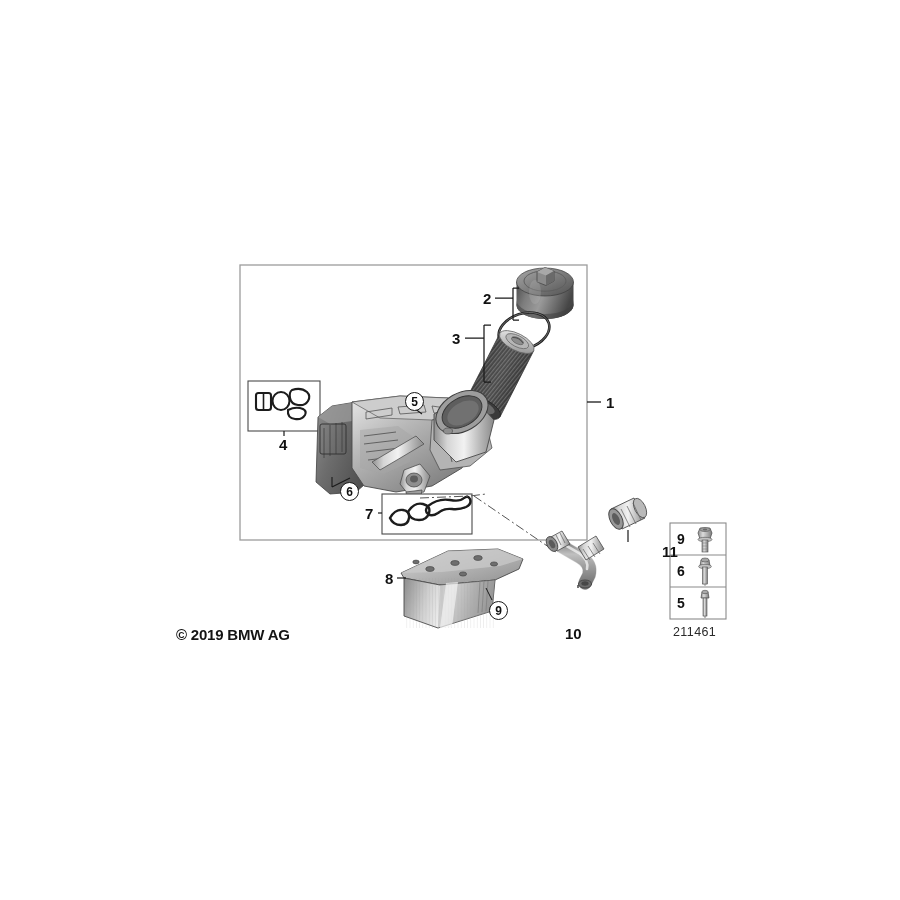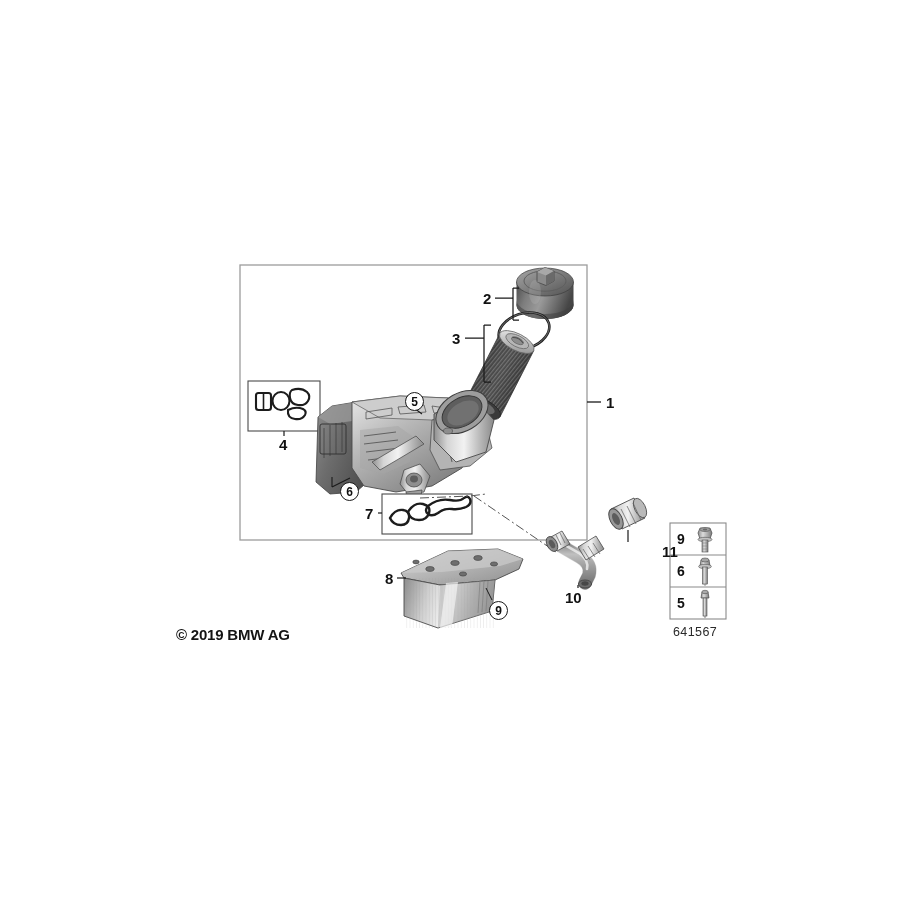--- a/index.html
+++ b/index.html
@@ -409,25 +409,25 @@
   <div class="circ-num" style="left:405px; top:392px;">5</div>
 
   <div class="circ-num" style="left:340px; top:482px;">6</div>
 
   <div class="lbl" style="left:365px; top:506px;">7</div>
 
   <div class="lbl" style="left:385px; top:571px;">8</div>
 
   <div class="circ-num" style="left:489px; top:601px;">9</div>
 
-  <div class="lbl" style="left:565px; top:590px;">10</div>
+  <div class="lbl" style="left:565px; top:626px;">10</div>
 
   <div class="lbl" style="left:619px; top:544px;margin-left:43px;">11</div>
 
   <div class="legend-num" style="left:677px; top:531px;">9</div>
   <div class="legend-num" style="left:677px; top:563px;">6</div>
   <div class="legend-num" style="left:677px; top:595px;">5</div>
 
-  <div class="refnum">641567</div>
+  <div class="refnum">211461</div>
 
   <div class="copyright">© 2019 BMW AG</div>
 
 </div>
 
 </body></html>

